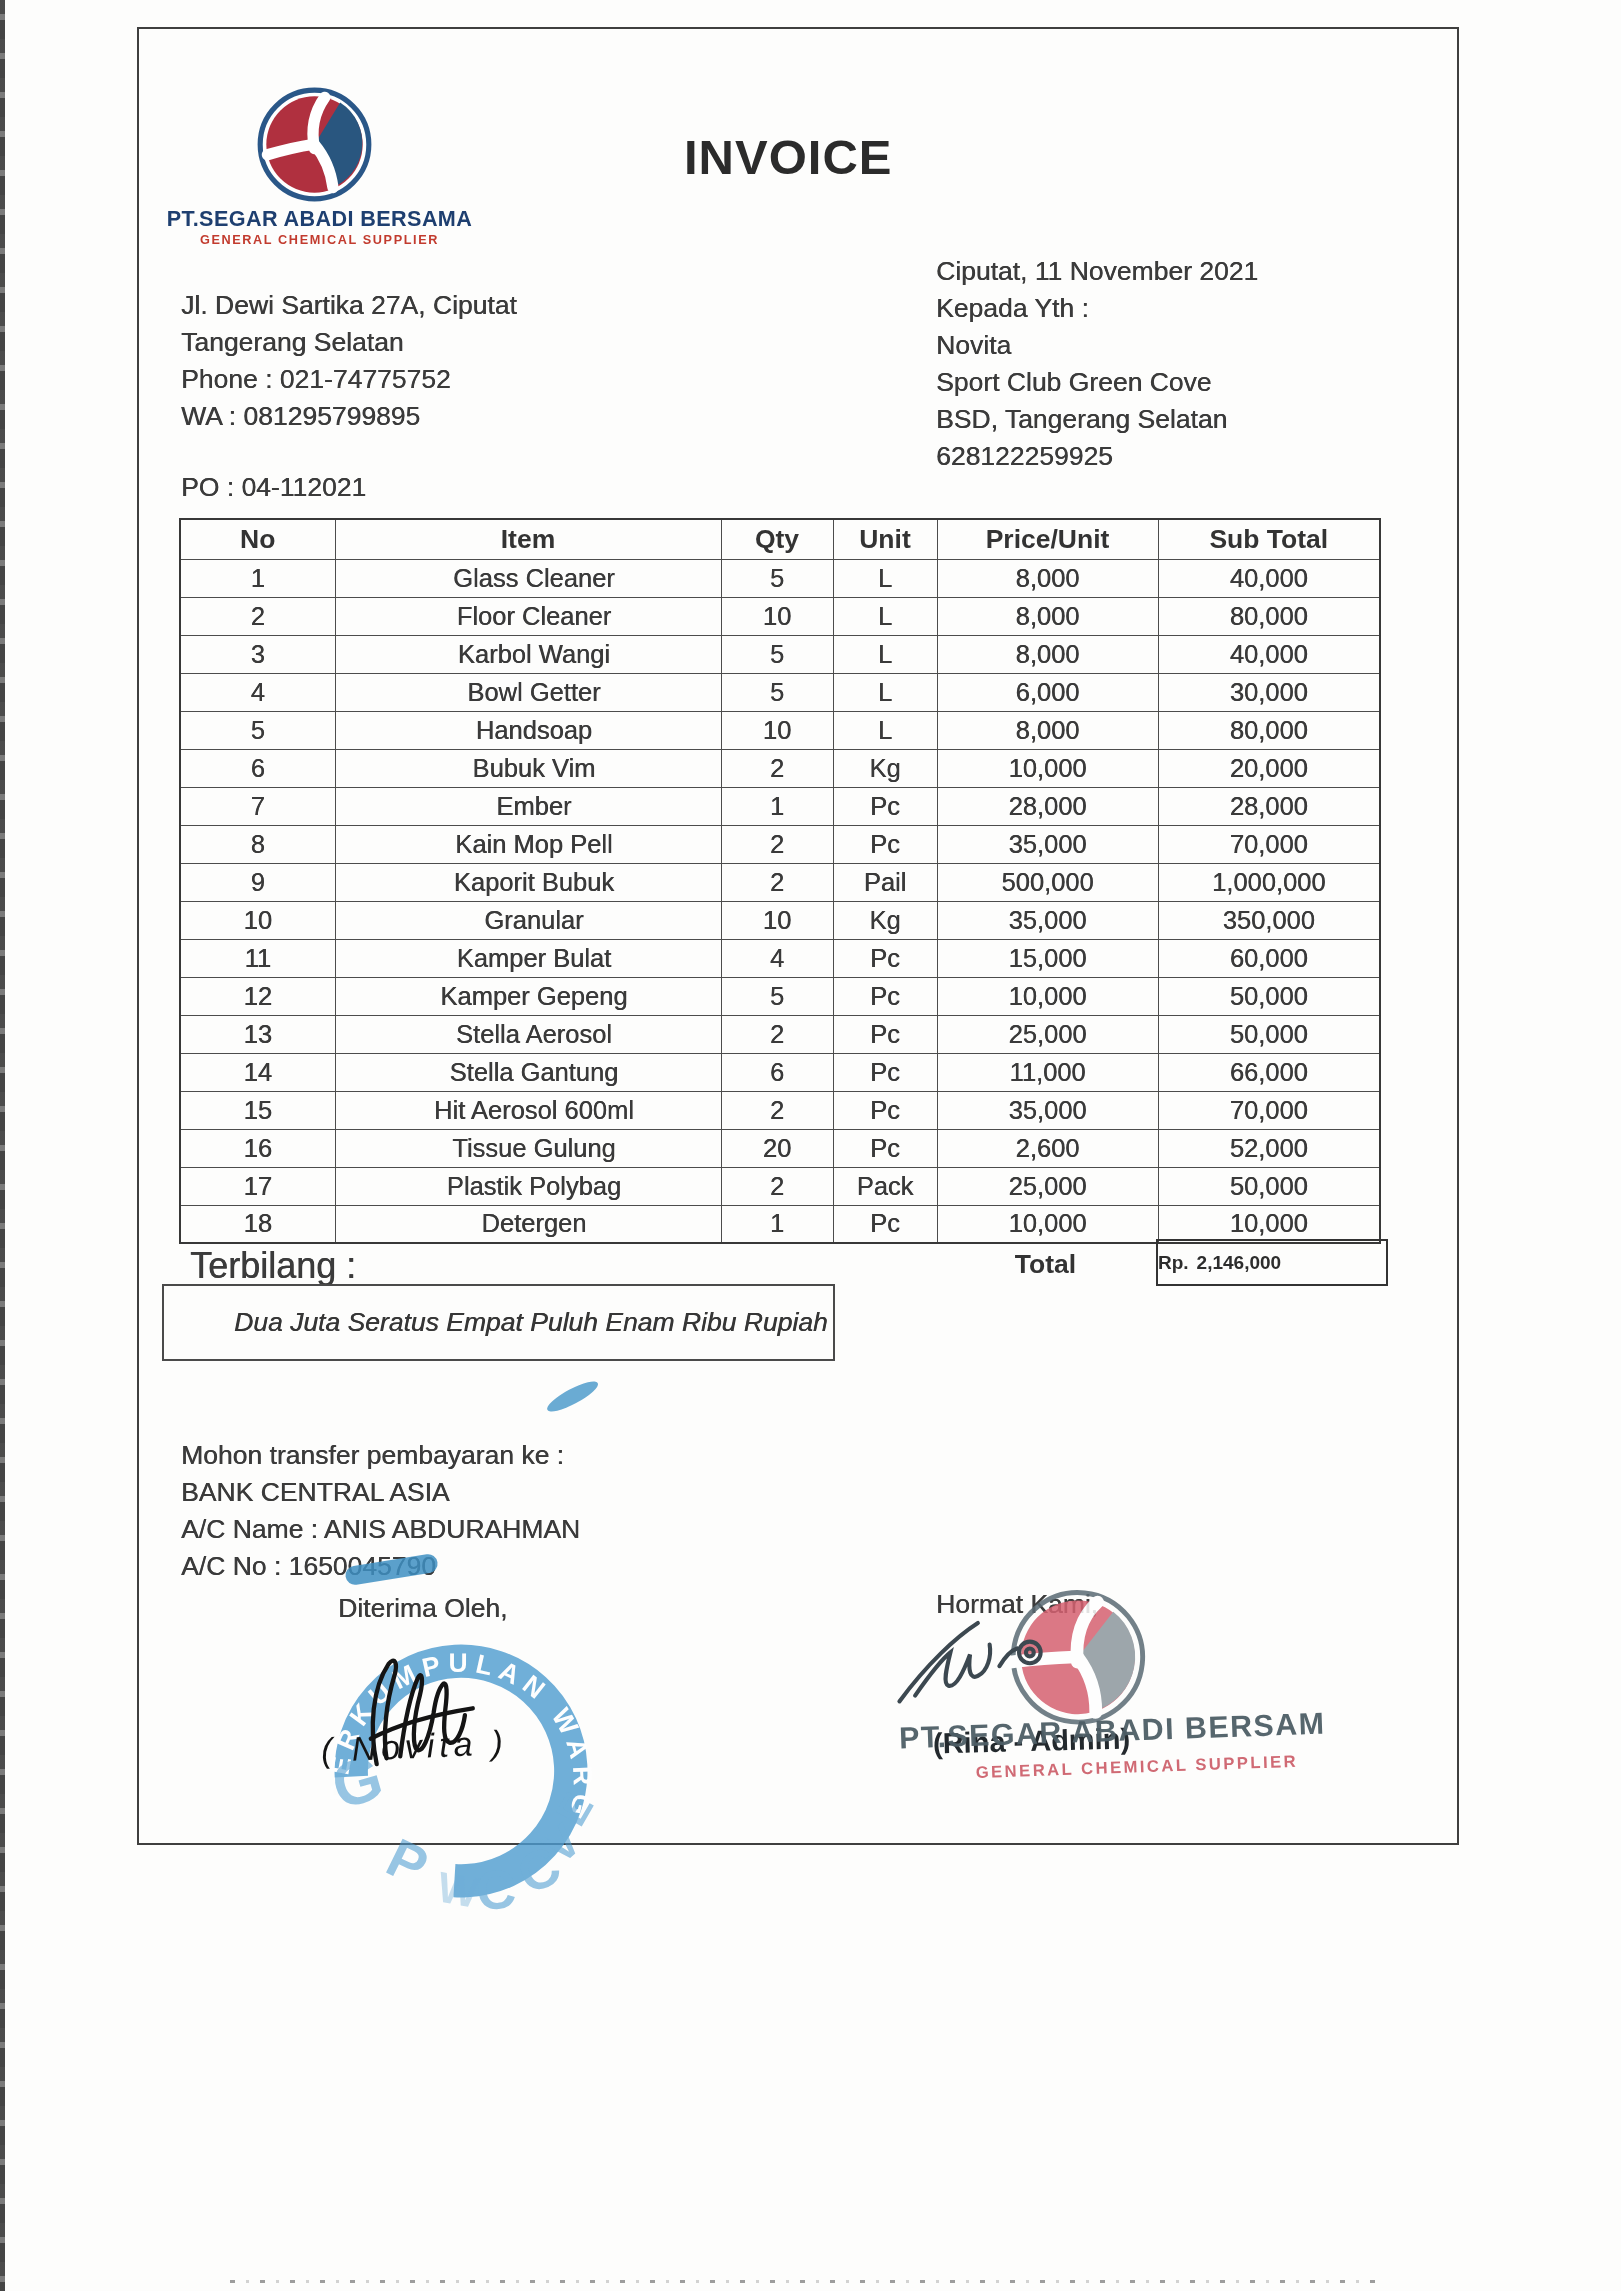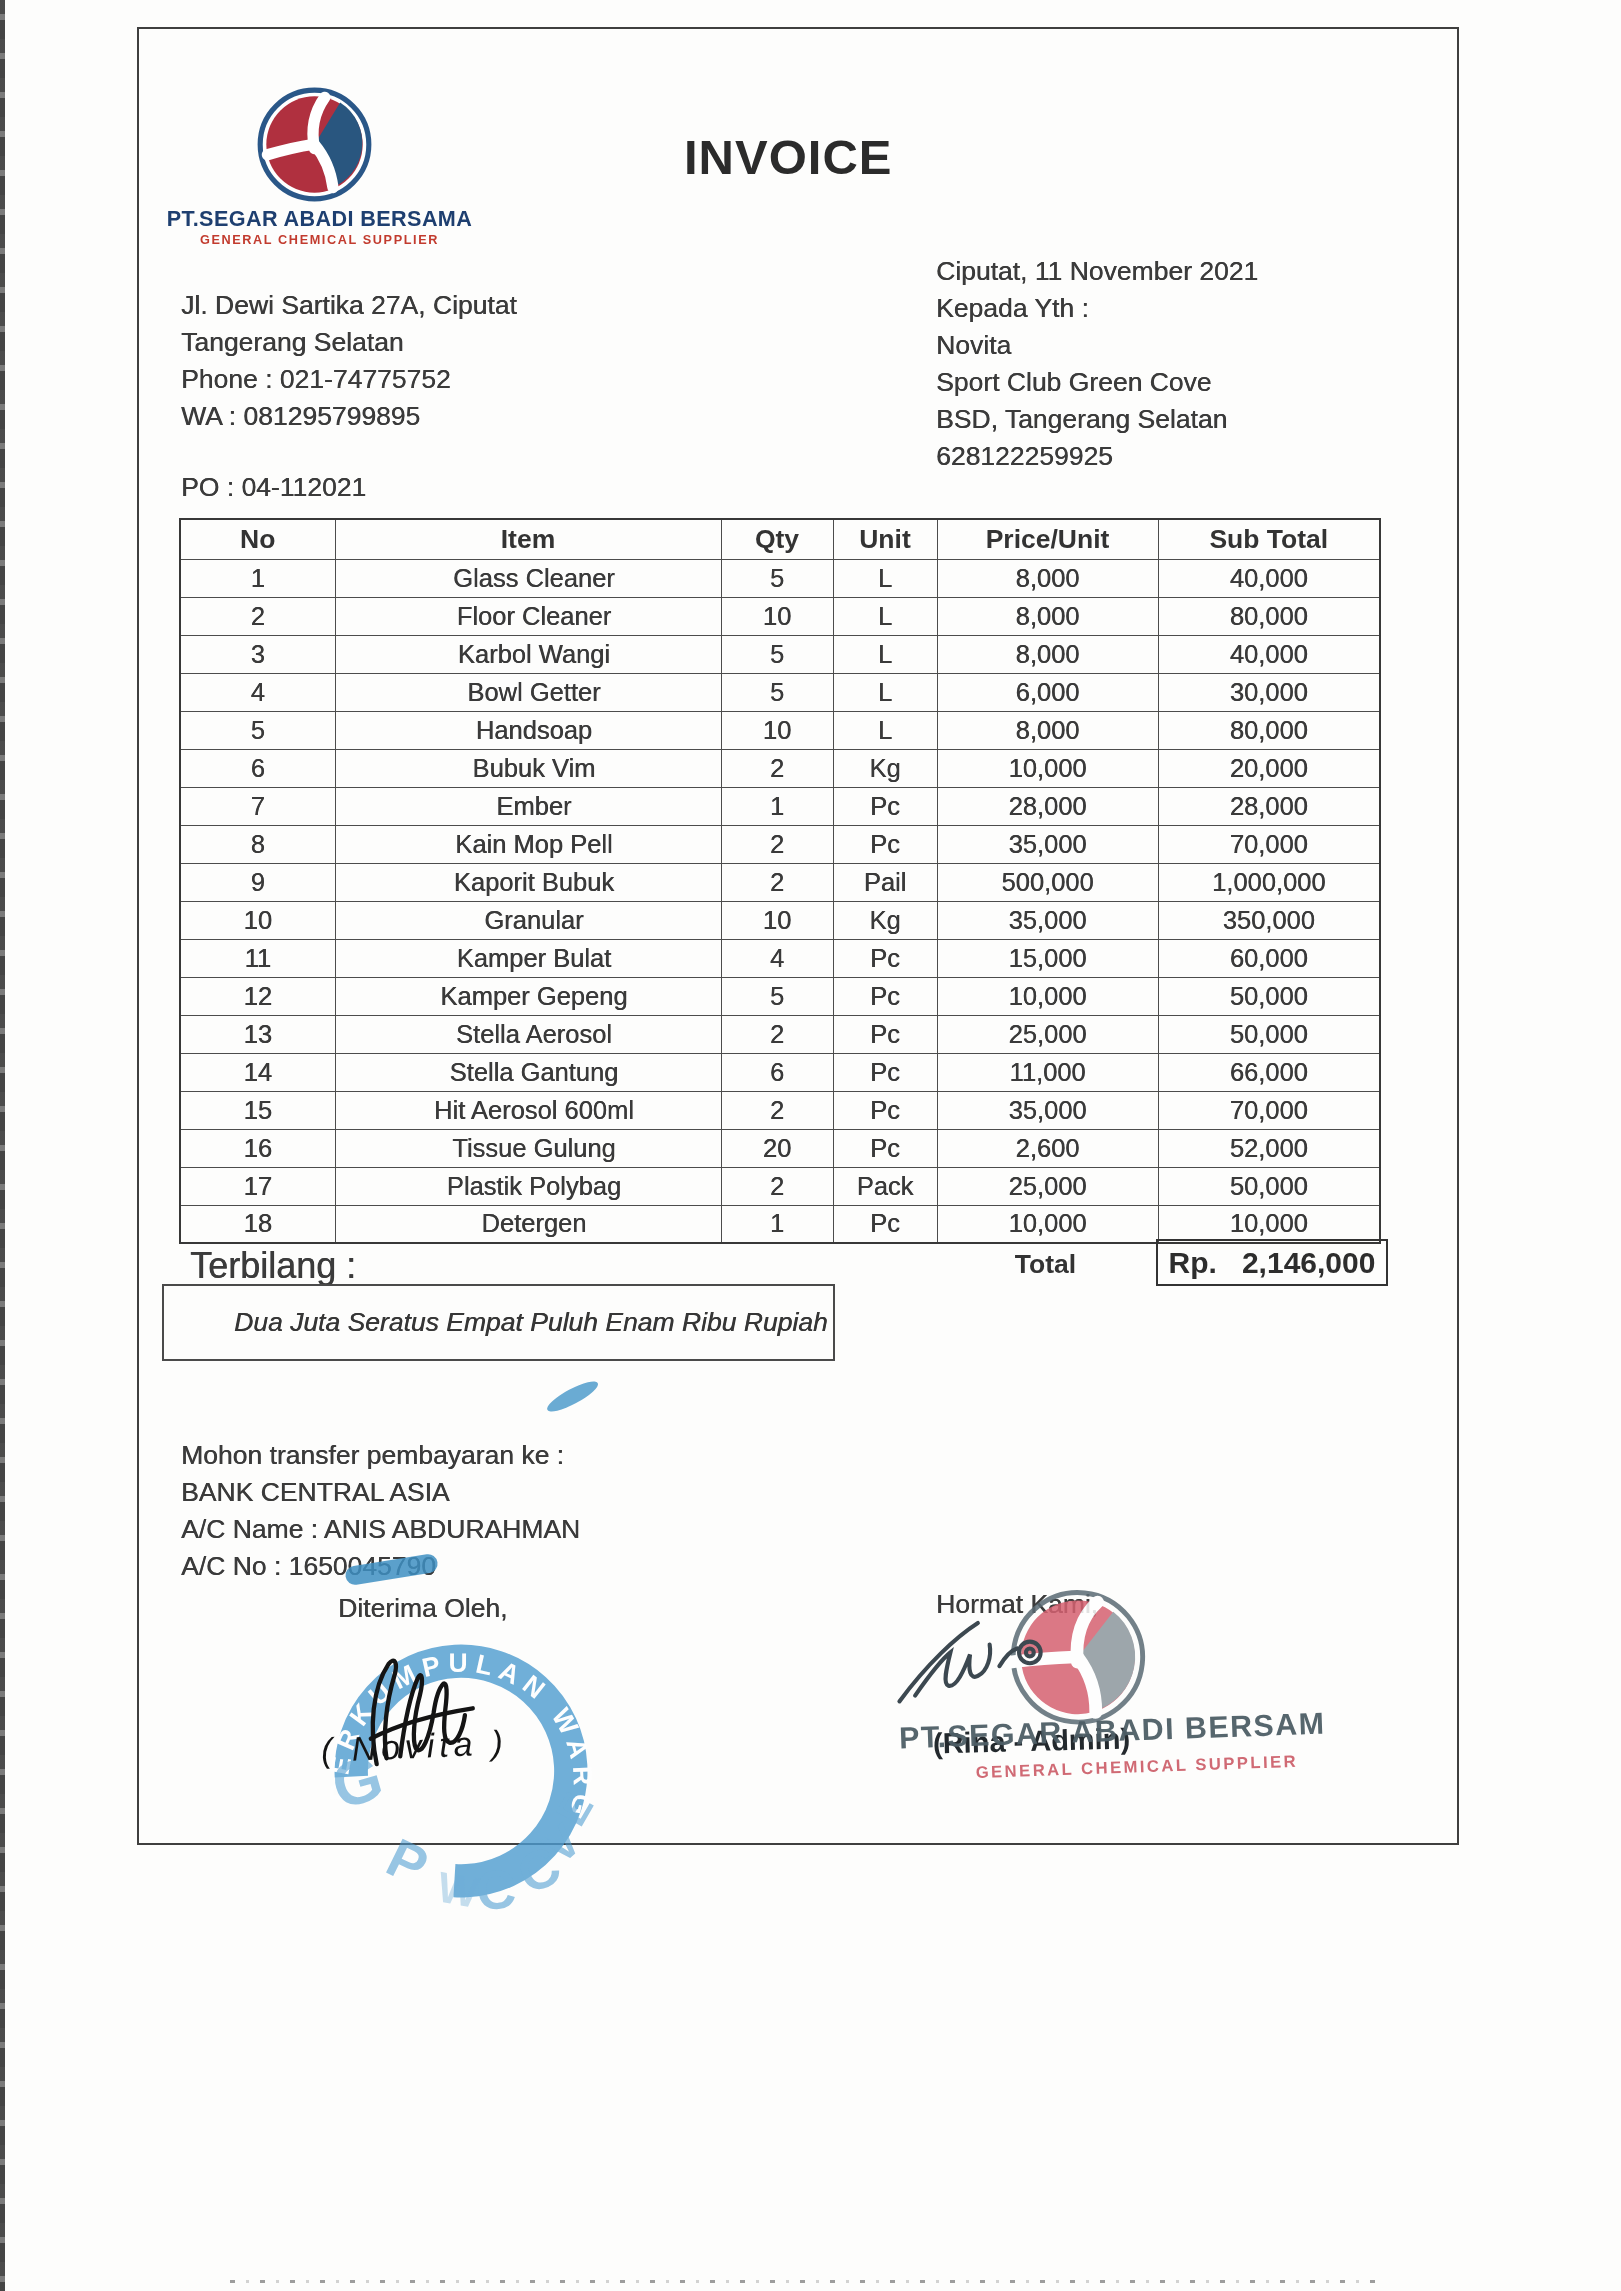--- a/index.html
+++ b/index.html
@@ -32,21 +32,21 @@
     padding:0;overflow:hidden;white-space:nowrap;}
   table.inv{border:2.5px solid #383838;}
   table.inv thead tr{height:40px;}
   table.inv tbody tr{height:38px;}
   table.inv th{font-size:26.5px;font-weight:bold;color:#333;}
   table.inv td.c1{text-align:center;padding-left:11.8px;}
   
   .terbilang-label{left:190px;top:1247px;font-size:36px;}
   .total-label{left:935px;top:1249px;width:221px;text-align:center;font-size:26.5px;font-weight:bold;color:#333;}
   .total-value{left:1156px;top:1239px;width:228px;height:43px;border:2.5px solid #333;
-    display:flex;align-items:center;justify-content:center;gap:25px;font-size:30px;font-weight:bold;color:#2d2d2d;}
+    display:flex;align-items:center;justify-content:flex-start;gap:8px;font-size:19px;font-weight:bold;color:#2d2d2d;}
   .terbilang-box{left:162px;top:1284px;width:669px;height:73px;border:2px solid #4a4a4a;display:flex;align-items:center;}
   .terbilang-text{margin-left:70px;font-style:italic;font-size:26.5px;color:#363636;}
   .payment{left:181px;top:1437px;}
   
   .received-label{left:338px;top:1590px;font-size:26.5px;}
   .regards-label{left:936px;top:1586px;font-size:26.5px;}
   .received-name{left:321px;top:1727px;font-size:34px;font-style:italic;letter-spacing:4.9px;
     color:#141414;transform:rotate(-2.5deg);z-index:4;}
   .signer-name{left:933px;top:1725px;font-size:29px;font-weight:bold;color:#23292d;
     transform:rotate(-1.5deg);z-index:2;}

